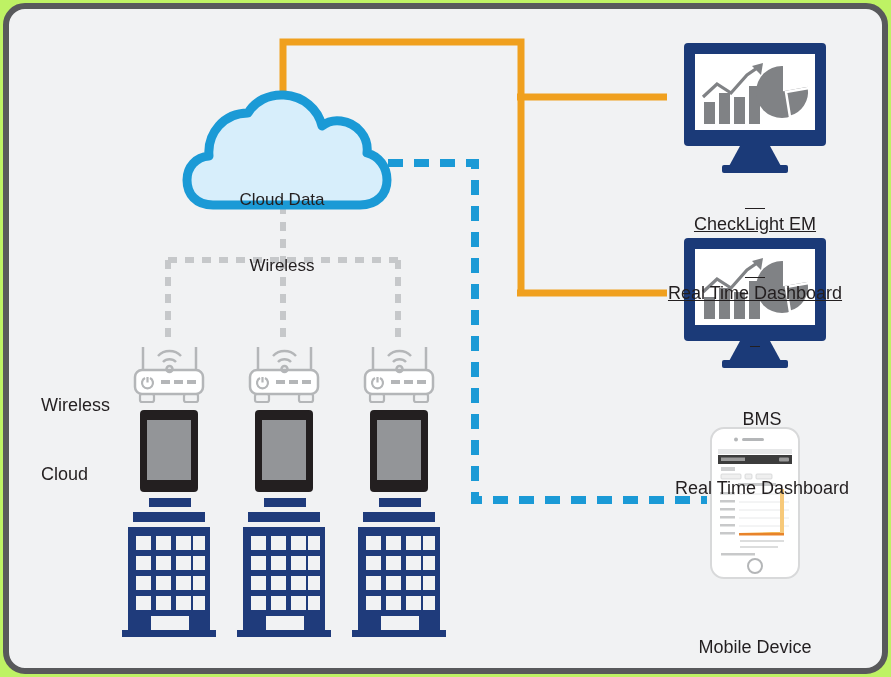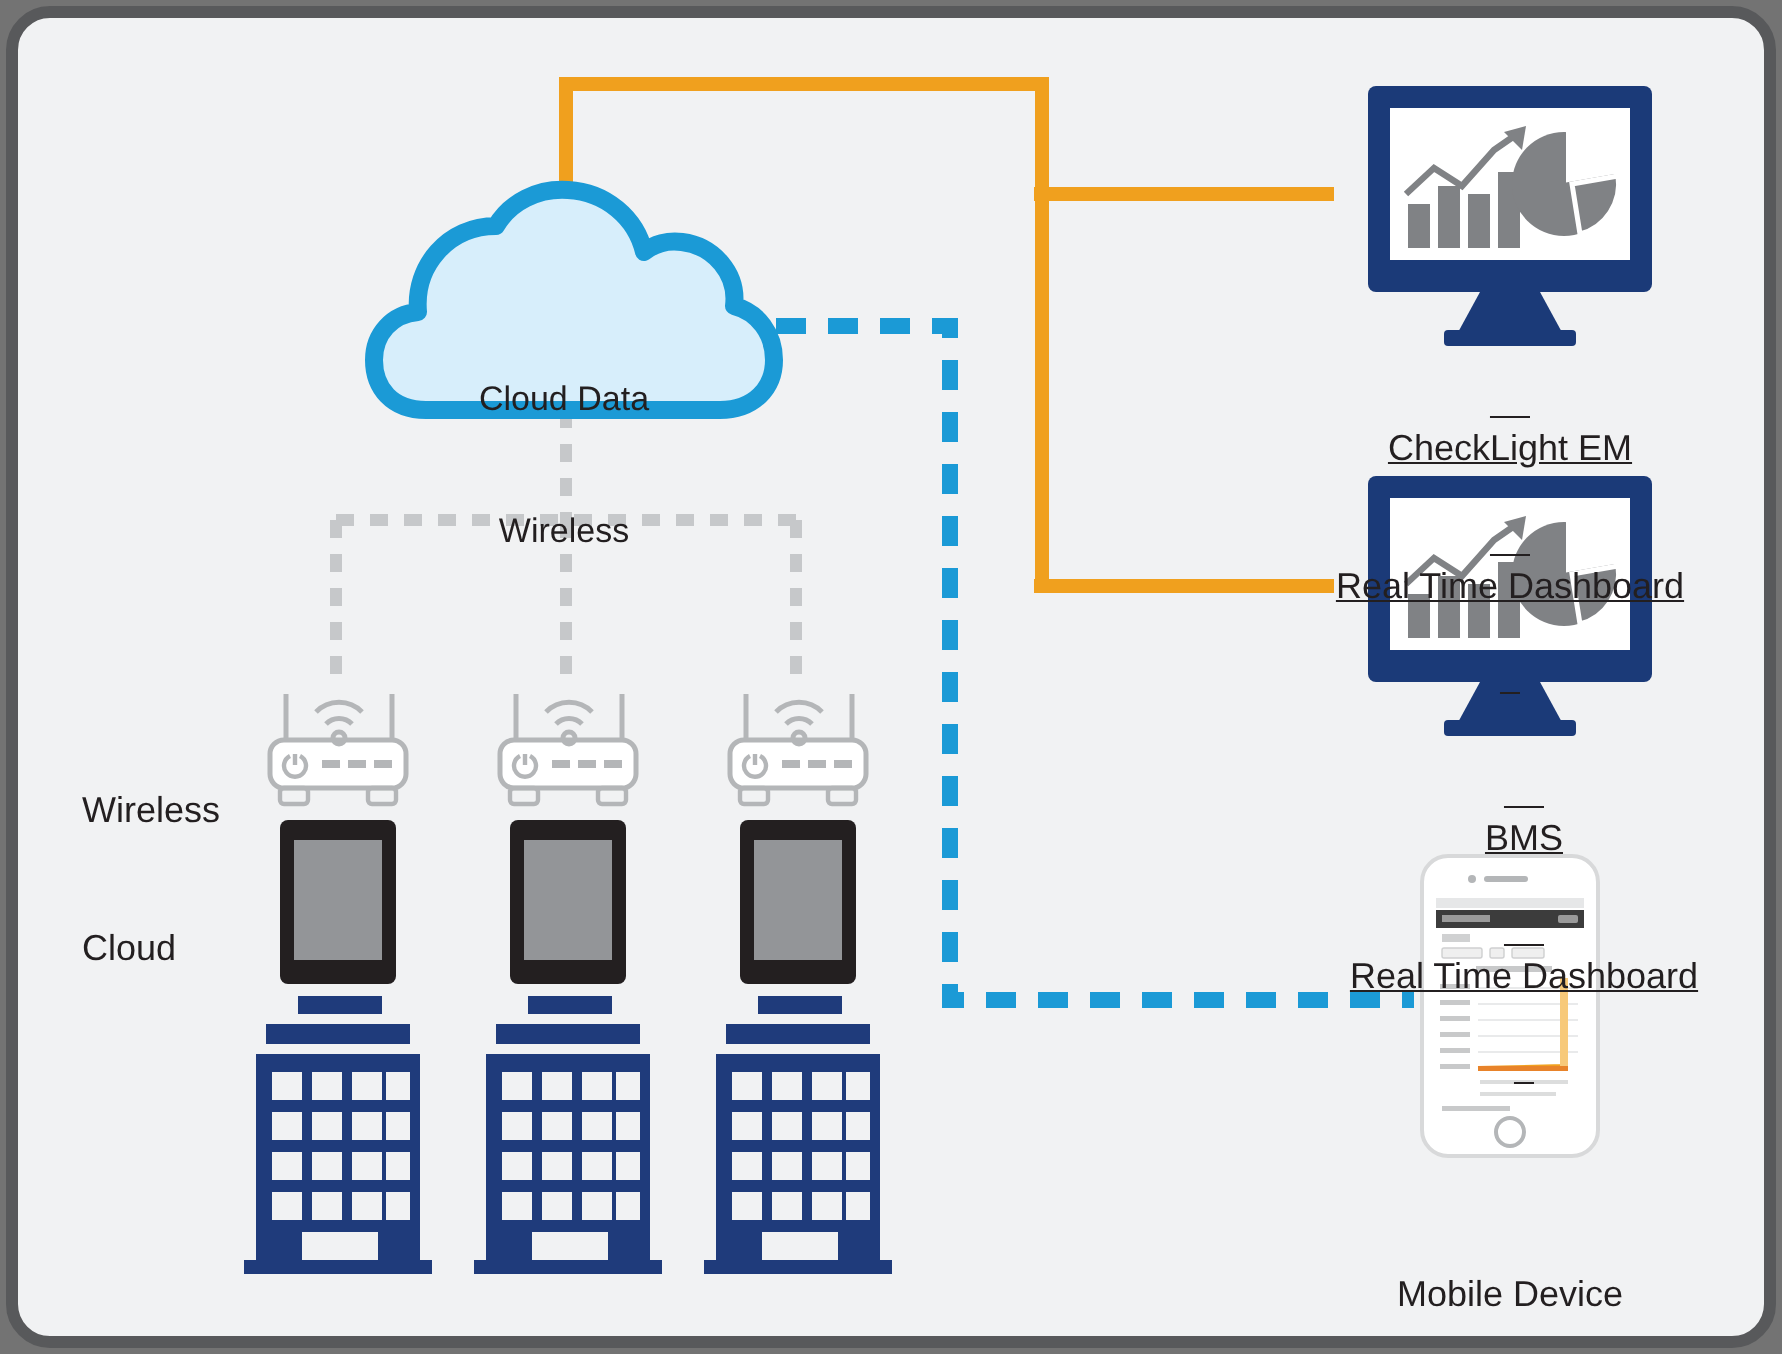--- a/index.html
+++ b/index.html
@@ -11,21 +11,21 @@
     width: 891px;
     height: 677px;
     font-family: "Liberation Sans", sans-serif;
     overflow: hidden;
   }
 
   #diagram-root {
     position: relative;
     width: 891px;
     height: 677px;
-    background: #737373;
+    background: #bef264;
   }
 
   
   .frame {
     position: absolute;
     left: 3px;
     top: 3px;
     width: 885px;
     height: 671px;
     box-sizing: border-box;
@@ -58,21 +58,21 @@
   #cloud-label {
     left: 282px;
     top: 145px;
     font-size: 17px;
     line-height: 22px;
     color: #231f20;
   }
   #wireless-router-label { left: 110px; top: 348px; }
   #lcu-label            { left: 110px; top: 440px; }
   #checklight-label     { left: 755px; top: 167px; text-decoration: underline; }
-  #bms-label            { left: 762px; top: 362px; text-decoration: underline; }
+  #bms-label            { left: 762px; top: 362px; }
   #mobile-label         { left: 755px; top: 590px; }
 </style>
 </head>
 <body>
 
 <div id="diagram-root">
 
   <div class="frame"></div>
 
   <svg class="canvas" viewBox="0 0 891 677">

